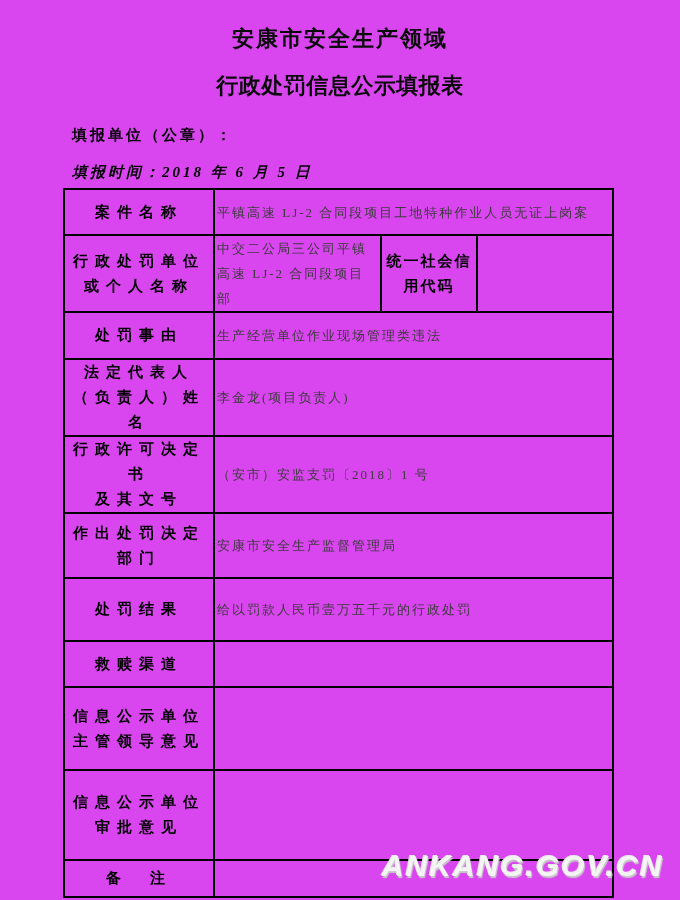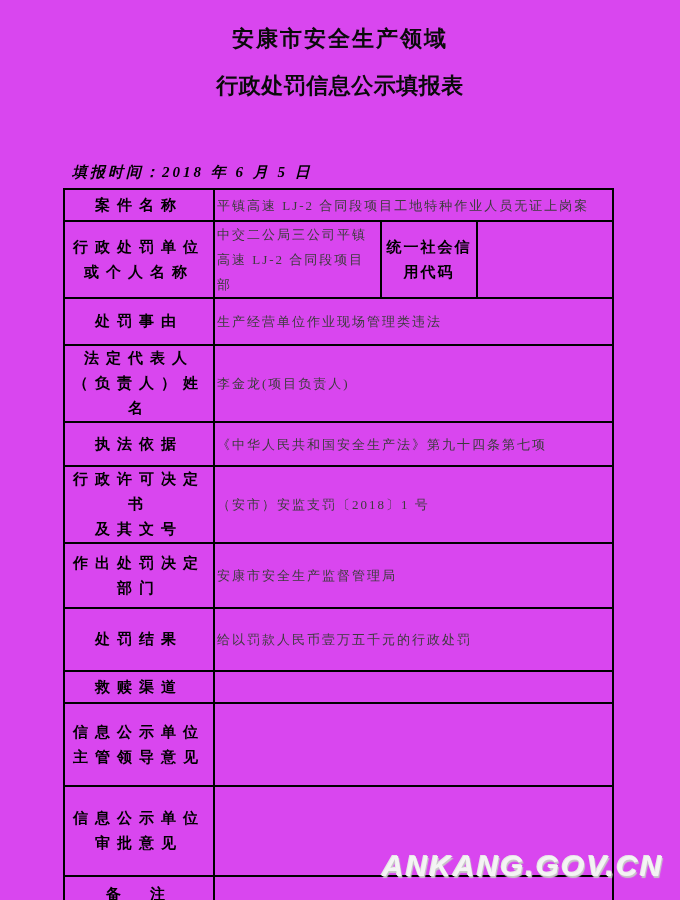--- a/index.html
+++ b/index.html
@@ -51,21 +51,21 @@
     line-height:25px;white-space:pre-line;
     font-weight:normal;
   }
   .ls3{letter-spacing:3px;}
   .p5{padding-left:5px;}
   .p8{padding-left:8px;}
   .p14{padding-left:14px;}
   .p26{padding-left:26px;}
   .p34{padding-left:34px;}
   .p42{padding-left:42px;}
-  tr.rh40{height:32px;} tr.rh53{height:53px;} tr.rh47{height:47px;}
+  tr.rh40{height:46px;} tr.rh53{height:53px;} tr.rh47{height:47px;}
   tr.rh54{height:54px;} tr.rh44{height:44px;} tr.rh71{height:71px;}
   tr.rh65{height:65px;} tr.rh63{height:63px;padding-left:8px;} tr.rh83{height:83px;}
   tr.rh90{height:90px;} tr.rh37{height:37px;}
   .watermark{
     position:absolute;left:382px;top:849px;
     font-family:"Liberation Sans","DejaVu Sans",sans-serif;
     font-style:italic;font-weight:bold;
     font-size:30px;letter-spacing:2px;white-space:nowrap;
     color:#f4f4f4;
     text-shadow:1px 2px 1px #c9c9c9,-1px -1px 0px #e8e8e8;
@@ -73,20 +73,23 @@
   }
 </style>
 </head>
 <body>
 
 <div class="page">
 
   <h1 class="title title1">安康市安全生产领域</h1>
   <h1 class="title title2">行政处罚信息公示填报表</h1>
 
+  <div class="meta-line unit-line">
+    <span>填报单位（公章）：</span>
+  </div>
 
   <div class="meta-line date-line">
     <span>填报时间：</span><span>2018 年 6 月 5 日</span>
   </div>
 
   <table class="form">
     <colgroup>
       <col style="width:150px">
         <col style="width:167px">
         <col style="width:96px">
@@ -107,24 +110,20 @@
         <td class="val"></td>
       </tr>
       <tr class="rh47">
         <td class="lbl">处罚事由</td>
         <td class="val p26" colspan="3">生产经营单位作业现场管理类违法</td>
       </tr>
       <tr class="rh54">
         <td class="lbl">法定代表人
 （负责人）姓名</td>
         <td class="val p42" colspan="3">李金龙(项目负责人)</td>
-      </tr>
-      <tr class="rh44">
-        <td class="lbl">执法依据</td>
-        <td class="val p14" colspan="3">《中华人民共和国安全生产法》第九十四条第七项</td>
       </tr>
       <tr class="rh71">
         <td class="lbl">行政许可决定书
 及其文号</td>
         <td class="val p34" colspan="3">（安市）安监支罚〔2018〕1 号</td>
       </tr>
       <tr class="rh65">
         <td class="lbl">作出处罚决定
 部门</td>
         <td class="val p8" colspan="3">安康市安全生产监督管理局</td>

